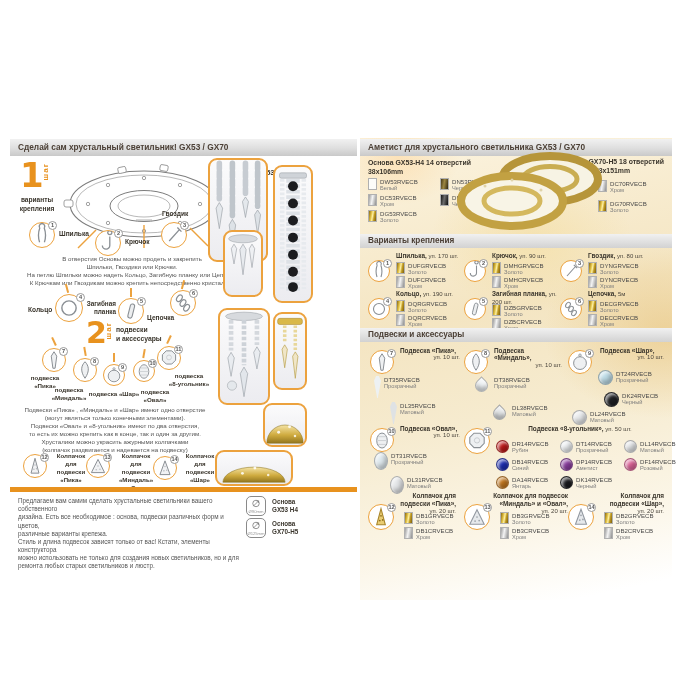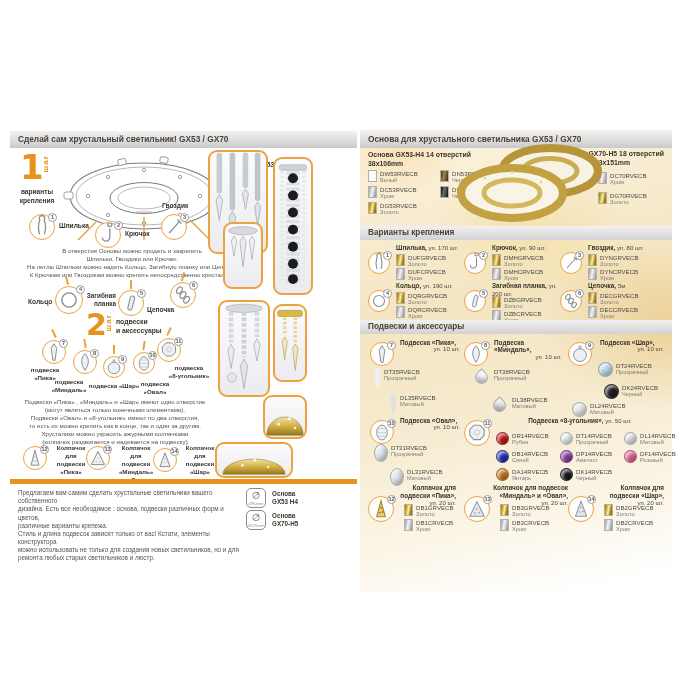--- a/index.html
+++ b/index.html
@@ -1,19 +1,19 @@
 <!DOCTYPE html>
 <html><head>
 <meta charset="utf-8">
 <style>
 *{box-sizing:border-box;margin:0;padding:0}
 body{font-family:"Liberation Sans",sans-serif;background:#fff;width:680px;height:680px}
 #page{position:relative;width:680px;height:680px;background:#fff;overflow:hidden}
 .abs{position:absolute}
-.half{position:absolute;top:130px;height:462px}
+.half{position:absolute;top:138px;height:462px}
 #lp{left:10px;width:347px;background:#fff}
 #rp{left:360px;width:312px;
 background:
  radial-gradient(90px 70px at 12% 4%, rgba(255,170,60,.22), transparent 70%),
  radial-gradient(170px 120px at 98% 42%, rgba(228,186,104,.5), transparent 72%),
  radial-gradient(140px 100px at 55% 22%, rgba(243,219,152,.55), transparent 72%),
  linear-gradient(168deg,#fcf4e0 0%,#f4e5c2 38%,#f6ebcf 58%,#fbf5e6 80%,#ffffff 96%)}
 .hbar{position:absolute;left:0;width:100%;height:17px;background:linear-gradient(180deg,#f1f1f1 0%,#dedede 55%,#c9c9c9 100%);
  color:#4c4036;font-size:8.3px;font-weight:bold;line-height:17px;padding-left:8px}
 .t{position:absolute;color:#555;font-size:6.3px;line-height:1.3}
@@ -375,21 +375,21 @@
           </defs>
         <path d="M4 34 A35 17 0 0 1 74 34 Z" fill="url(#gg)" stroke="#8a7320" stroke-width=".6"></path>
         <circle cx="26" cy="24" r="1.6" fill="#fff" opacity=".85"></circle>
           <circle cx="40" cy="18" r="1.6" fill="#fff" opacity=".85"></circle>
           <circle cx="55" cy="26" r="1.4" fill="#fff" opacity=".8"></circle>
       </svg>
     </div>
   </div>
 
   <div id="rp" class="half">
-    <div class="hbar" style="top:1px"><span>Основа для хрустального светильника GX53 / GX70</span></div>
+    <div class="hbar" style="top:1px"><span>Аметист для хрустального светильника GX53 / GX70</span></div>
 
     <div class="t b" style="left:8px;top:21px;width:160px;font-size:6.9px">Основа GX53-H4 14 отверстий</div>
     <div class="t b" style="left:8px;top:30px;font-size:6.9px">38x106mm</div>
 
     <div class="vrow" style="left:8px;top:40px">
       <span class="swatch sw-white"></span>
       <span>
           <span class="code">DW53RVECB</span>
           <span class="cname">Белый</span>
         </span>

